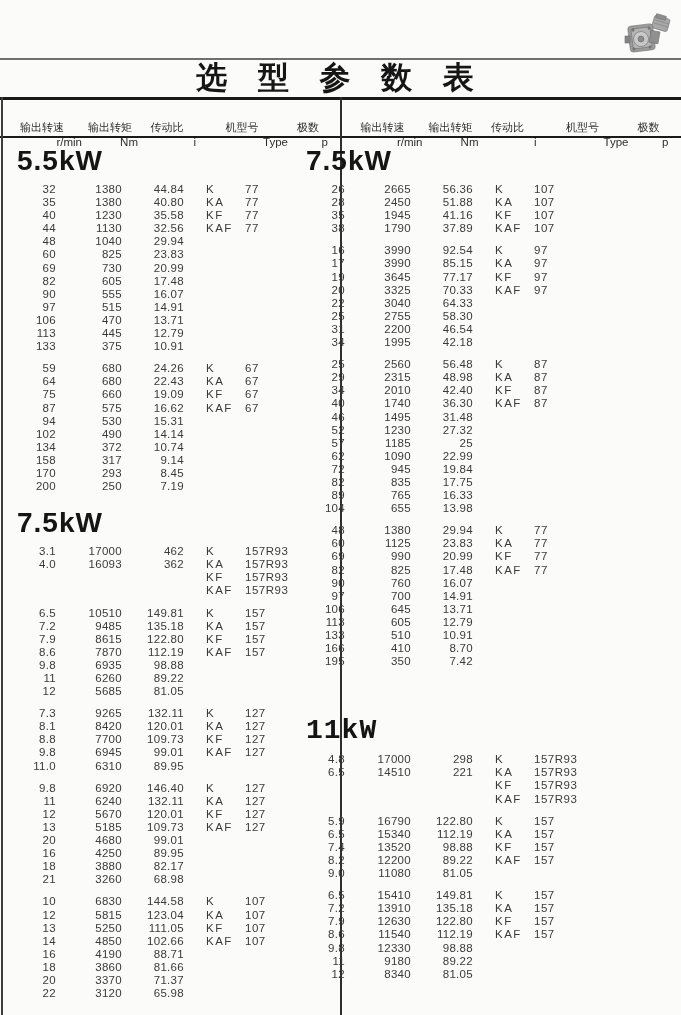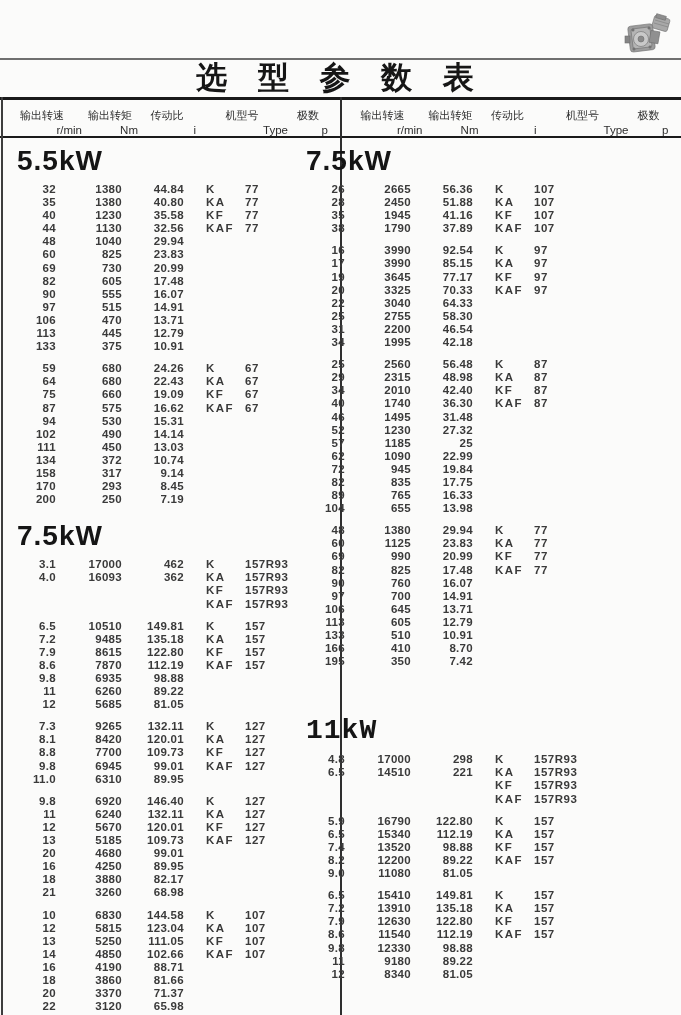--- a/index.html
+++ b/index.html
@@ -17,39 +17,39 @@
     position:absolute; left:0; top:58px; width:100%; height:23px; line-height:40px;
     text-align:center; font-size:31px; font-weight:bold; color:#161616; letter-spacing:11px;
   }
   
   .header-strip {
     position:absolute; left:0; top:97px; width:681px; height:41px; box-sizing:border-box;
     border-top:3px solid #1a1a1a; border-bottom:2px solid #1a1a1a;
     display:flex;
   }
   .header-half {
-    width:346px; box-sizing:border-box; padding:8px 0 0 2px;
+    width:346px; box-sizing:border-box; padding:20px 0 0 2px;
     display:grid; grid-template-columns:80px 56px 58px 92px 40px;
   }
   .hcol { text-align:center; }
   .hlabel { display:block; font-size:11px; line-height:15px; color:#2e2e2e; }
   .hunit  { display:block; font-size:11.5px; line-height:14px; color:#2e2e2e;text-align:right; }
   
   .center-divider { position:absolute; left:340px; top:97px; bottom:0; width:2px; background:#2e2e2e; }
   .left-edge-line { position:absolute; left:1px; top:97px; bottom:0; width:2px; background:#3d3d3d; }
   
   .tbody { position:absolute; left:0; top:138px; bottom:0; width:681px; display:flex; }
   .half { width:289px; box-sizing:border-box; overflow:hidden; }
   .power-heading {
     font-size:28px; line-height:30px; font-weight:bold; color:#151515;
     letter-spacing:1px; margin:8px 0 7px 17px;
   }
   .section + .section .power-heading { margin-top:15px; }
   .half-right .section + .section .power-heading { margin-top:48px;font-family:Liberation Mono, monospace; }
-  .block { margin-bottom:9px;font-weight:bold; }
+  .block { margin-bottom:9px; }
   .block:last-child { margin-bottom:0; }
   .row {
     display:grid; grid-template-columns:46px 66px 62px 60px 58px 14px;
     padding-left:10px; height:13.1px; line-height:13.1px;
     font-size:11.5px; letter-spacing:0.3px; color:#3a3a3a; white-space:nowrap;
   }
   .c1, .c2, .c3 { text-align:right; }
   .c4 { padding-left:22px; letter-spacing:1.5px; }
   .c5 { padding-left:1px; letter-spacing:0.5px; }
   .c6 { text-align:center; }
@@ -287,28 +287,20 @@
             </div>
             <div class="row">
               <span class="cell c1">102</span>
               <span class="cell c2">490</span>
               <span class="cell c3">14.14</span>
               <span class="cell c4"></span>
               <span class="cell c5"></span>
               <span class="cell c6"></span>
             </div>
             <div class="row">
-              <span class="cell c1">111</span>
-              <span class="cell c2">450</span>
-              <span class="cell c3">13.03</span>
-              <span class="cell c4"></span>
-              <span class="cell c5"></span>
-              <span class="cell c6"></span>
-            </div>
-            <div class="row">
               <span class="cell c1">134</span>
               <span class="cell c2">372</span>
               <span class="cell c3">10.74</span>
               <span class="cell c4"></span>
               <span class="cell c5"></span>
               <span class="cell c6"></span>
             </div>
             <div class="row">
               <span class="cell c1">158</span>
               <span class="cell c2">317</span>

